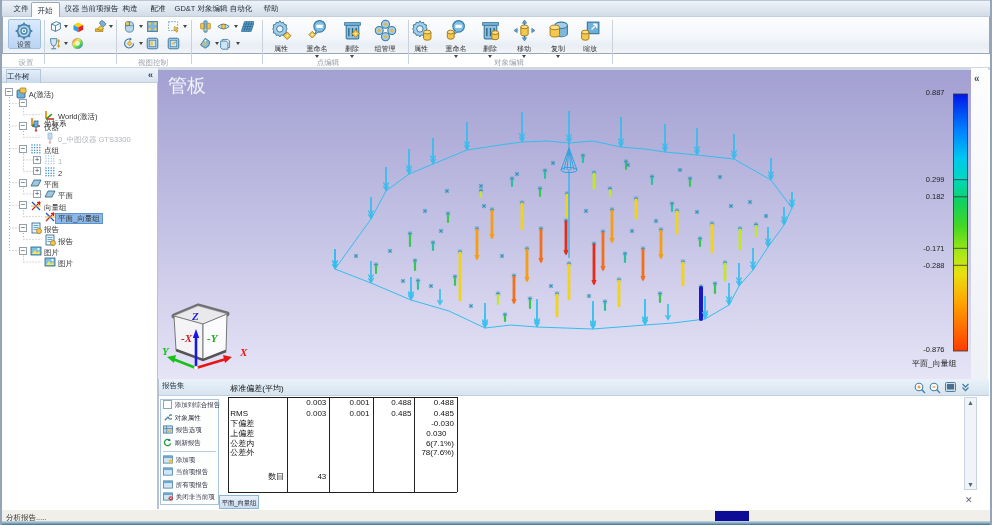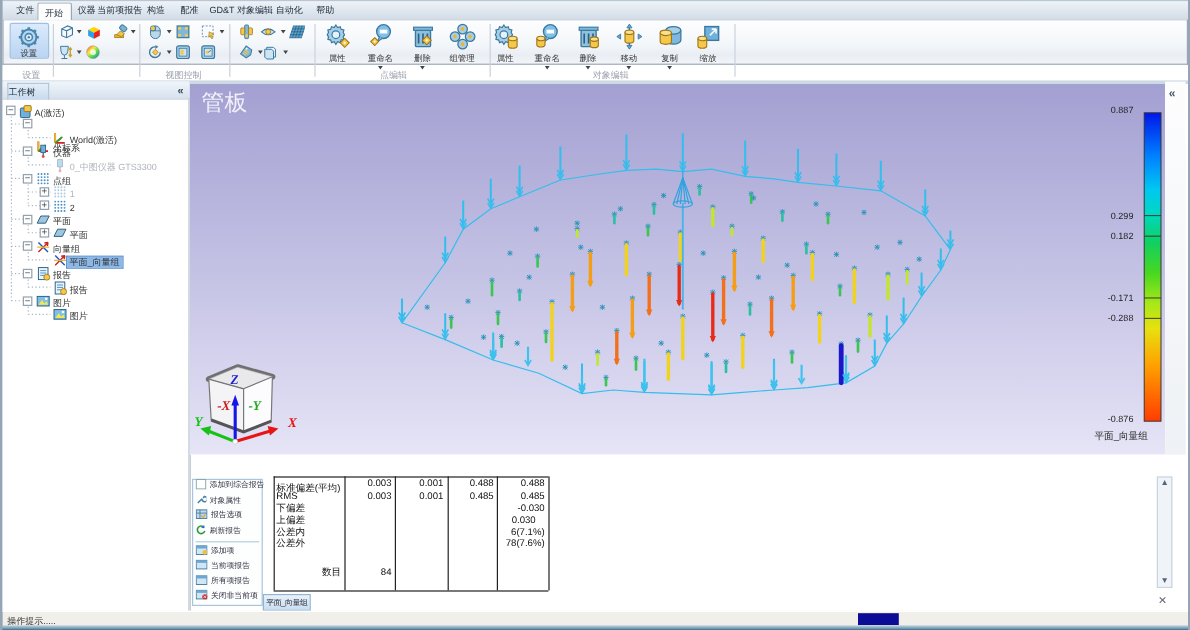--- a/index.html
+++ b/index.html
@@ -949,20 +949,41 @@
 <text x="786.5" y="180.8" font-size="7.5" fill="#222" text-anchor="end" font-family="Liberation Sans">-0.171</text>
 <text x="786.5" y="197.8" font-size="7.5" fill="#222" text-anchor="end" font-family="Liberation Sans">-0.288</text>
 <text x="786.5" y="281.5" font-size="7.5" fill="#222" text-anchor="end" font-family="Liberation Sans">-0.876</text>
 <text x="798.5" y="296" font-size="8" fill="#222" text-anchor="end" font-family="Liberation Sans">平面_向量组</text>
 </svg>
 </div>
 <div class="abs" id="vpstrip"></div>
 <div class="abs" id="vpchev">«</div>
 
 <div class="abs" id="bpanel">
+<div class="abs" id="bphead">
+      <span class="cap">报告集</span>
+<svg style="position:absolute;left:755px;top:2.5px" width="12" height="12" viewBox="0 0 12 12">
+        <circle cx="5" cy="5" r="3.8" fill="#f8fbfd" stroke="#4a7fa5" stroke-width="1.1"></circle>
+        <line x1="3.6" y1="5" x2="6.4" y2="5" stroke="#f08818" stroke-width="1.1"></line>
+        <line x1="5" y1="3.6" x2="5" y2="6.4" stroke="#f08818" stroke-width="1.1"></line>
+        <line x1="7.6" y1="7.6" x2="11" y2="11" stroke="#4a7fa5" stroke-width="1.4"></line>
+      </svg>
+<svg style="position:absolute;left:770px;top:2.5px" width="12" height="12" viewBox="0 0 12 12">
+        <circle cx="5" cy="5" r="3.8" fill="#f8fbfd" stroke="#4a7fa5" stroke-width="1.1"></circle>
+        <line x1="3.6" y1="5" x2="6.4" y2="5" stroke="#f08818" stroke-width="1.1"></line>
+        <line x1="7.6" y1="7.6" x2="11" y2="11" stroke="#4a7fa5" stroke-width="1.4"></line>
+      </svg>
+<svg style="position:absolute;left:786px;top:3px" width="11" height="10" viewBox="0 0 11 10">
+        <rect x="0.5" y="0.5" width="10" height="9" rx="1" fill="#cfe0ec" stroke="#4a7fa5"></rect>
+        <rect x="2" y="2" width="7" height="5.5" fill="#4a6f8c"></rect>
+      </svg>
+<svg style="position:absolute;left:802px;top:4px" width="9" height="9" viewBox="0 0 9 9">
+        <path d="M1.5,1 L4.5,4 L7.5,1 M1.5,4.5 L4.5,7.5 L7.5,4.5" fill="none" stroke="#4a7fa5" stroke-width="1.3"></path>
+      </svg>
+</div>
 <div class="abs" id="sidebar">
 <div class="sbitem" style="top:-1.0px"><svg class="ic" width="9" height="9" viewBox="0 0 9 9">
           <rect x="0.5" y="0.5" width="8" height="8" fill="#fff" stroke="#8aa"></rect>
         </svg> 添加到综合报告</div>
 <div class="sbitem" style="top:11.5px"><svg class="ic" width="9" height="9" viewBox="0 0 10 10">
           <path d="M2,8 L6,4 M6,4 a2.4,2.4 0 1 0 2,-2 l-1,1.5" stroke="#4a7fa5" stroke-width="1.4" fill="none"></path>
         </svg> 对象属性</div>
 <div class="sbitem" style="top:24.0px"><svg class="ic" width="10" height="9" viewBox="0 0 11 10">
           <rect x="0.5" y="1" width="10" height="8" fill="#bcd8ec" stroke="#3c6f96" stroke-width="0.8"></rect>
           <path d="M0.5,4 h10 M4,1 v8" stroke="#3c6f96" stroke-width="0.7"></path>
@@ -995,50 +1016,50 @@
 </div>
 <div id="btable">
 <div class="tl" style="left:69.3px;top:18.3px;width:1px;height:94.9px"></div>
 <div class="tl" style="left:128.3px;top:18.3px;width:1px;height:94.9px"></div>
 <div class="tl" style="left:170.3px;top:18.3px;width:1px;height:94.9px"></div>
 <div class="tl" style="left:213.5px;top:18.3px;width:1px;height:94.9px"></div>
 <div class="tl" style="left:255.4px;top:18.3px;width:1px;height:94.9px"></div>
 <div class="tl" style="left:297.9px;top:18.3px;width:1px;height:94.9px"></div>
 <div class="tl" style="left:69.3px;top:18.3px;width:228.59999999999997px;height:1px"></div>
 <div class="tl" style="left:69.3px;top:113.2px;width:228.59999999999997px;height:1px"></div>
-<div class="tcell " style="left:71.3px;top:23px;width:54.000000000000014px">标准偏差(平均)</div>
+<div class="tcell " style="left:71.3px;top:5px;width:54.000000000000014px">标准偏差(平均)</div>
 <div class="tcell tright" style="left:130.3px;top:18.6px;width:37.0px">0.003</div>
 <div class="tcell tright" style="left:172.3px;top:18.6px;width:38.19999999999999px">0.001</div>
 <div class="tcell tright" style="left:215.5px;top:18.6px;width:36.900000000000006px">0.488</div>
 <div class="tcell tright" style="left:257.4px;top:18.6px;width:37.49999999999997px">0.488</div>
 <div class="tcell " style="left:71.3px;top:29.6px;width:54.000000000000014px">RMS</div>
 <div class="tcell tright" style="left:130.3px;top:29.6px;width:37.0px">0.003</div>
 <div class="tcell tright" style="left:172.3px;top:29.6px;width:38.19999999999999px">0.001</div>
 <div class="tcell tright" style="left:215.5px;top:29.6px;width:36.900000000000006px">0.485</div>
 <div class="tcell tright" style="left:257.4px;top:29.6px;width:37.49999999999997px">0.485</div>
 <div class="tcell " style="left:71.3px;top:40.3px;width:54.000000000000014px">下偏差</div>
 <div class="tcell tright" style="left:257.4px;top:40.3px;width:37.49999999999997px">-0.030</div>
 <div class="tcell " style="left:71.3px;top:50.0px;width:54.000000000000014px">上偏差</div>
 <div class="tcell tright" style="left:257.4px;top:50.0px;width:30px">0.030</div>
 <div class="tcell " style="left:71.3px;top:59.7px;width:54.000000000000014px">公差内</div>
 <div class="tcell tright" style="left:257.4px;top:59.7px;width:37.49999999999997px">6(7.1%)</div>
 <div class="tcell " style="left:71.3px;top:69.4px;width:54.000000000000014px">公差外</div>
 <div class="tcell tright" style="left:257.4px;top:69.4px;width:37.49999999999997px">78(7.6%)</div>
 <div class="tcell tright" style="left:71.3px;top:92.5px;width:54.000000000000014px">数目</div>
-<div class="tcell tright" style="left:130.3px;top:92.5px;width:37.0px">84</div>
+<div class="tcell tright" style="left:130.3px;top:92.5px;width:37.0px">43</div>
 </div>
 <div class="abs" id="bscroll">
       <div style="position:absolute;left:2px;top:1px;font-size:7px;color:#567">▲</div>
       <div style="position:absolute;left:2px;bottom:1px;font-size:7px;color:#567">▼</div>
     </div>
 <div id="btabrow">
       <div id="btab">平面_向量组</div>
     </div>
 <div id="bclose">✕</div>
 </div>
 
 <div class="abs" id="statusbar">
-    <span class="msg">操作提示.....</span>
+    <span class="msg">分析报告.....</span>
     <span id="sprog"></span>
   </div>
 <div class="abs" id="sline"></div>
 <div class="abs" style="left:0;top:0;width:2px;height:525px;background:#96a5b5"></div>
 <div class="abs" style="left:990px;top:0;width:2px;height:525px;background:#96a5b5"></div>
 
 </body></html>

